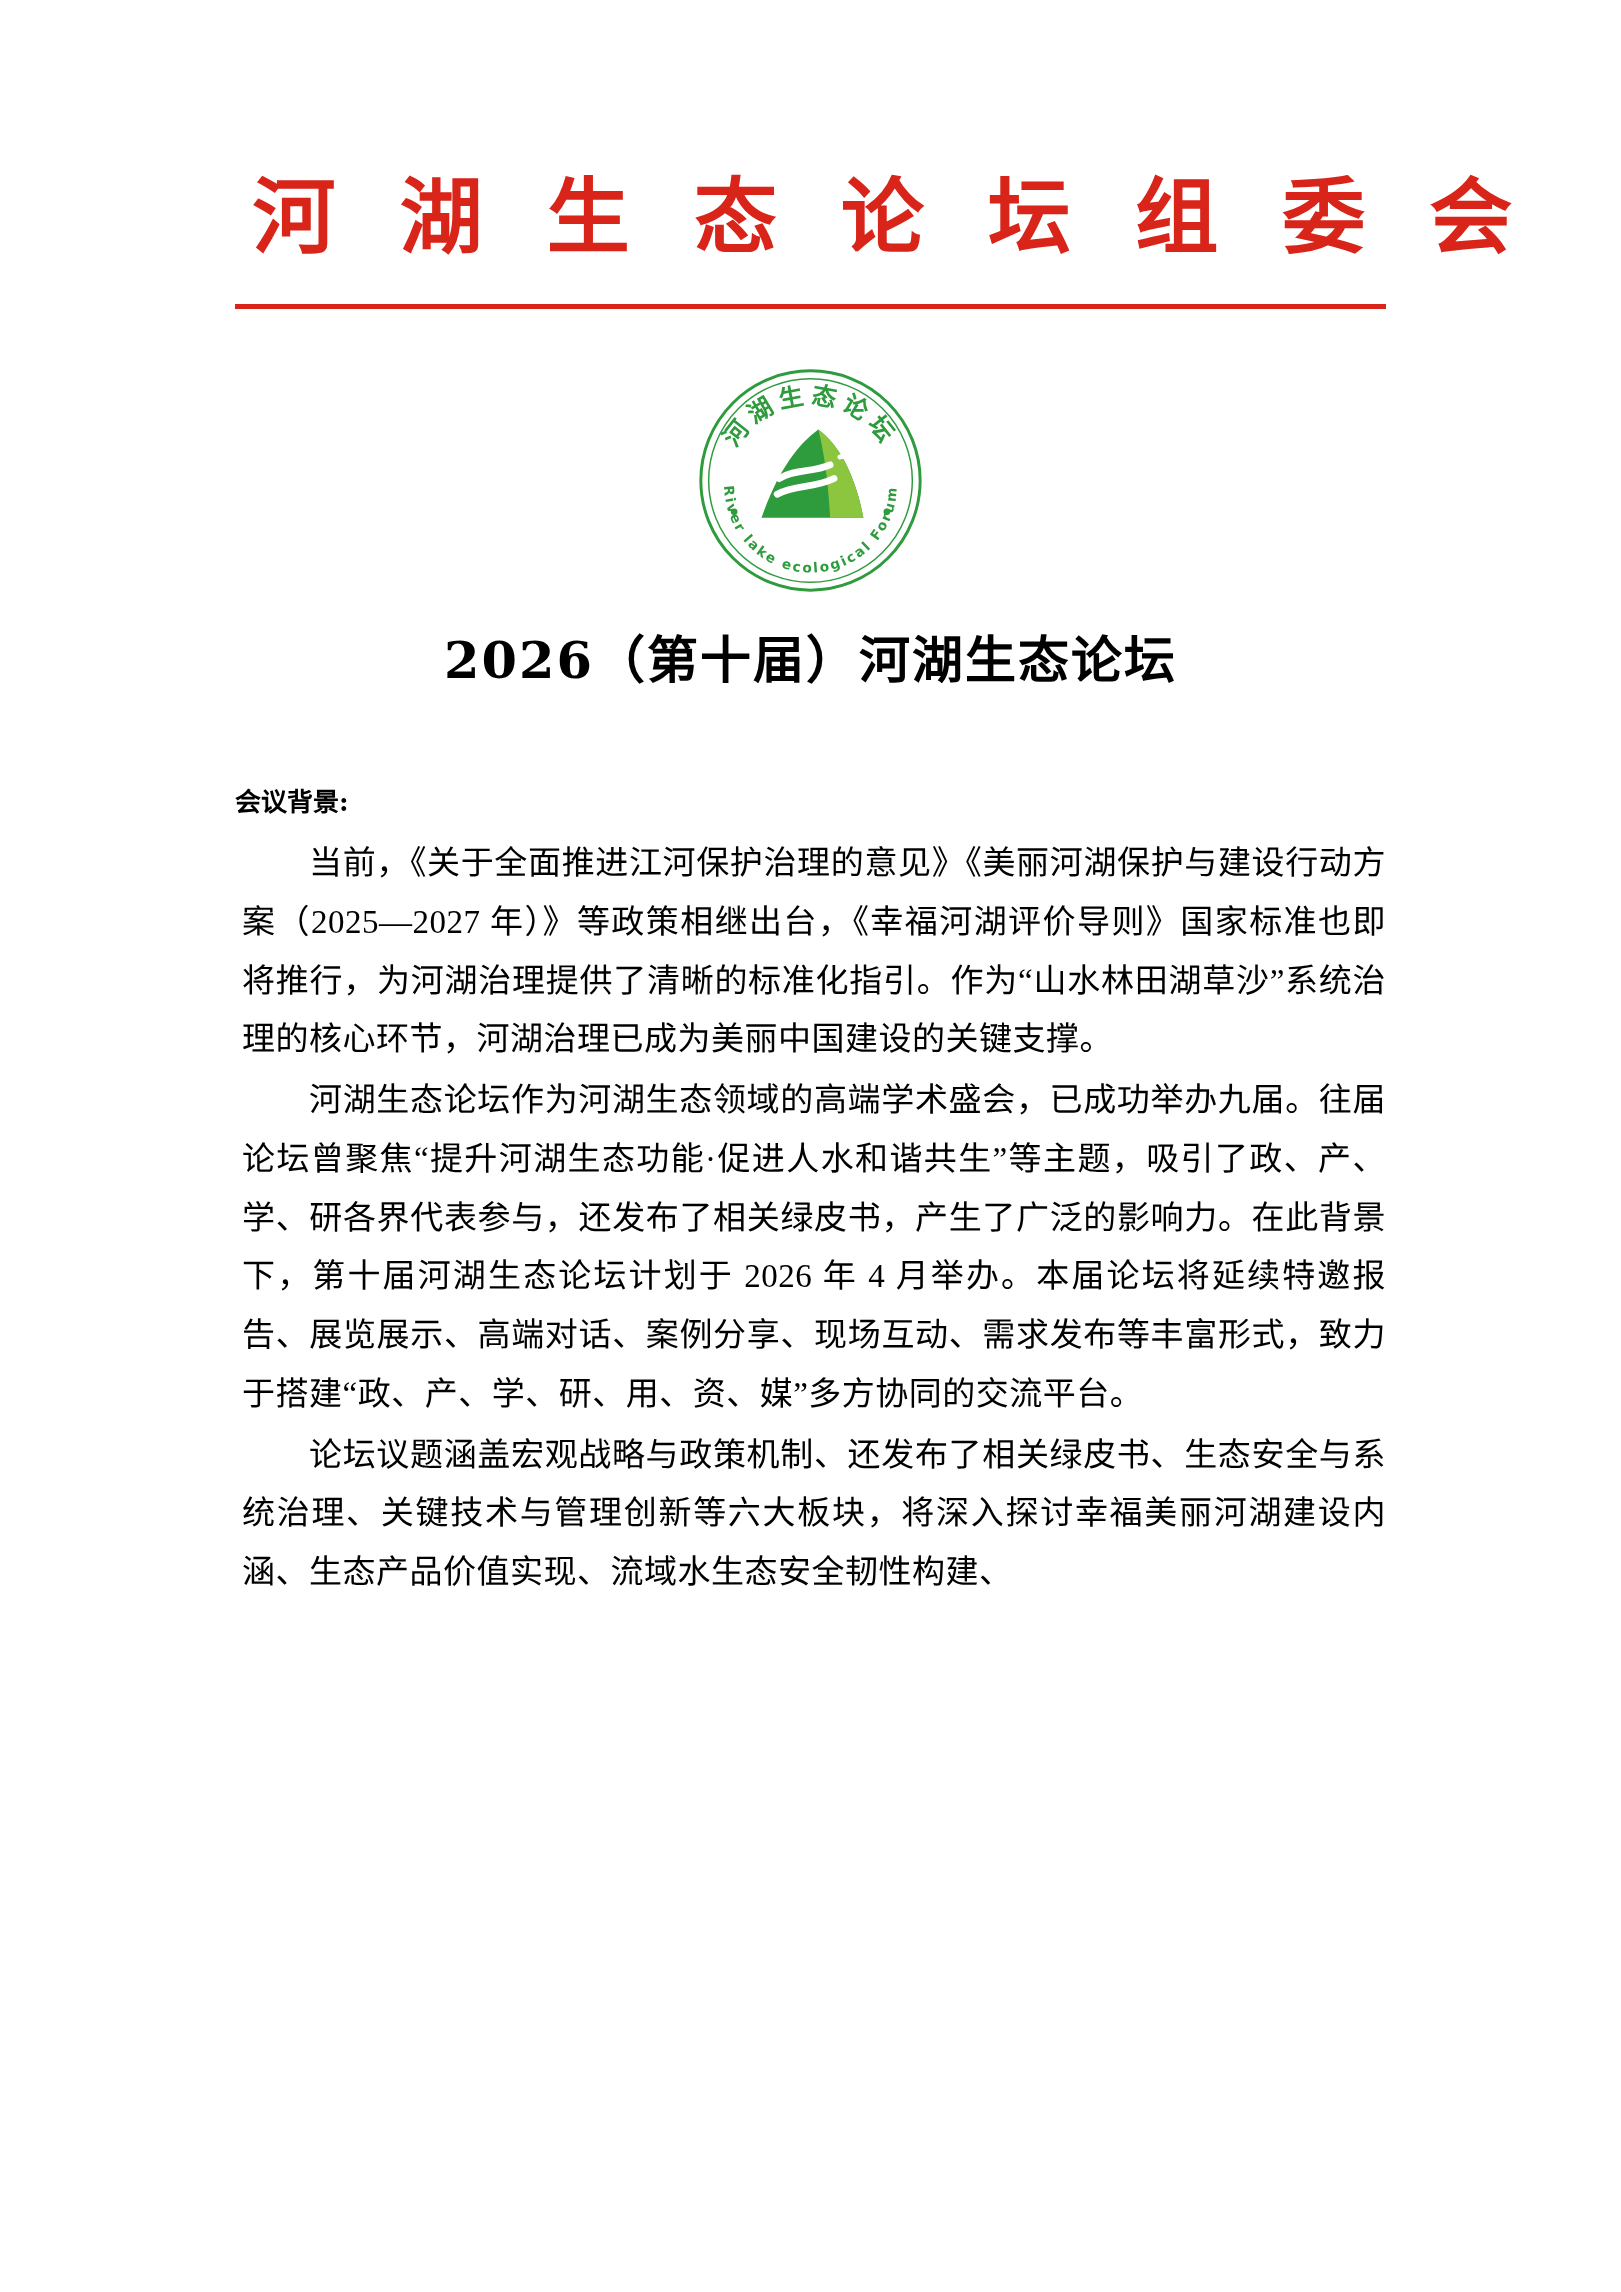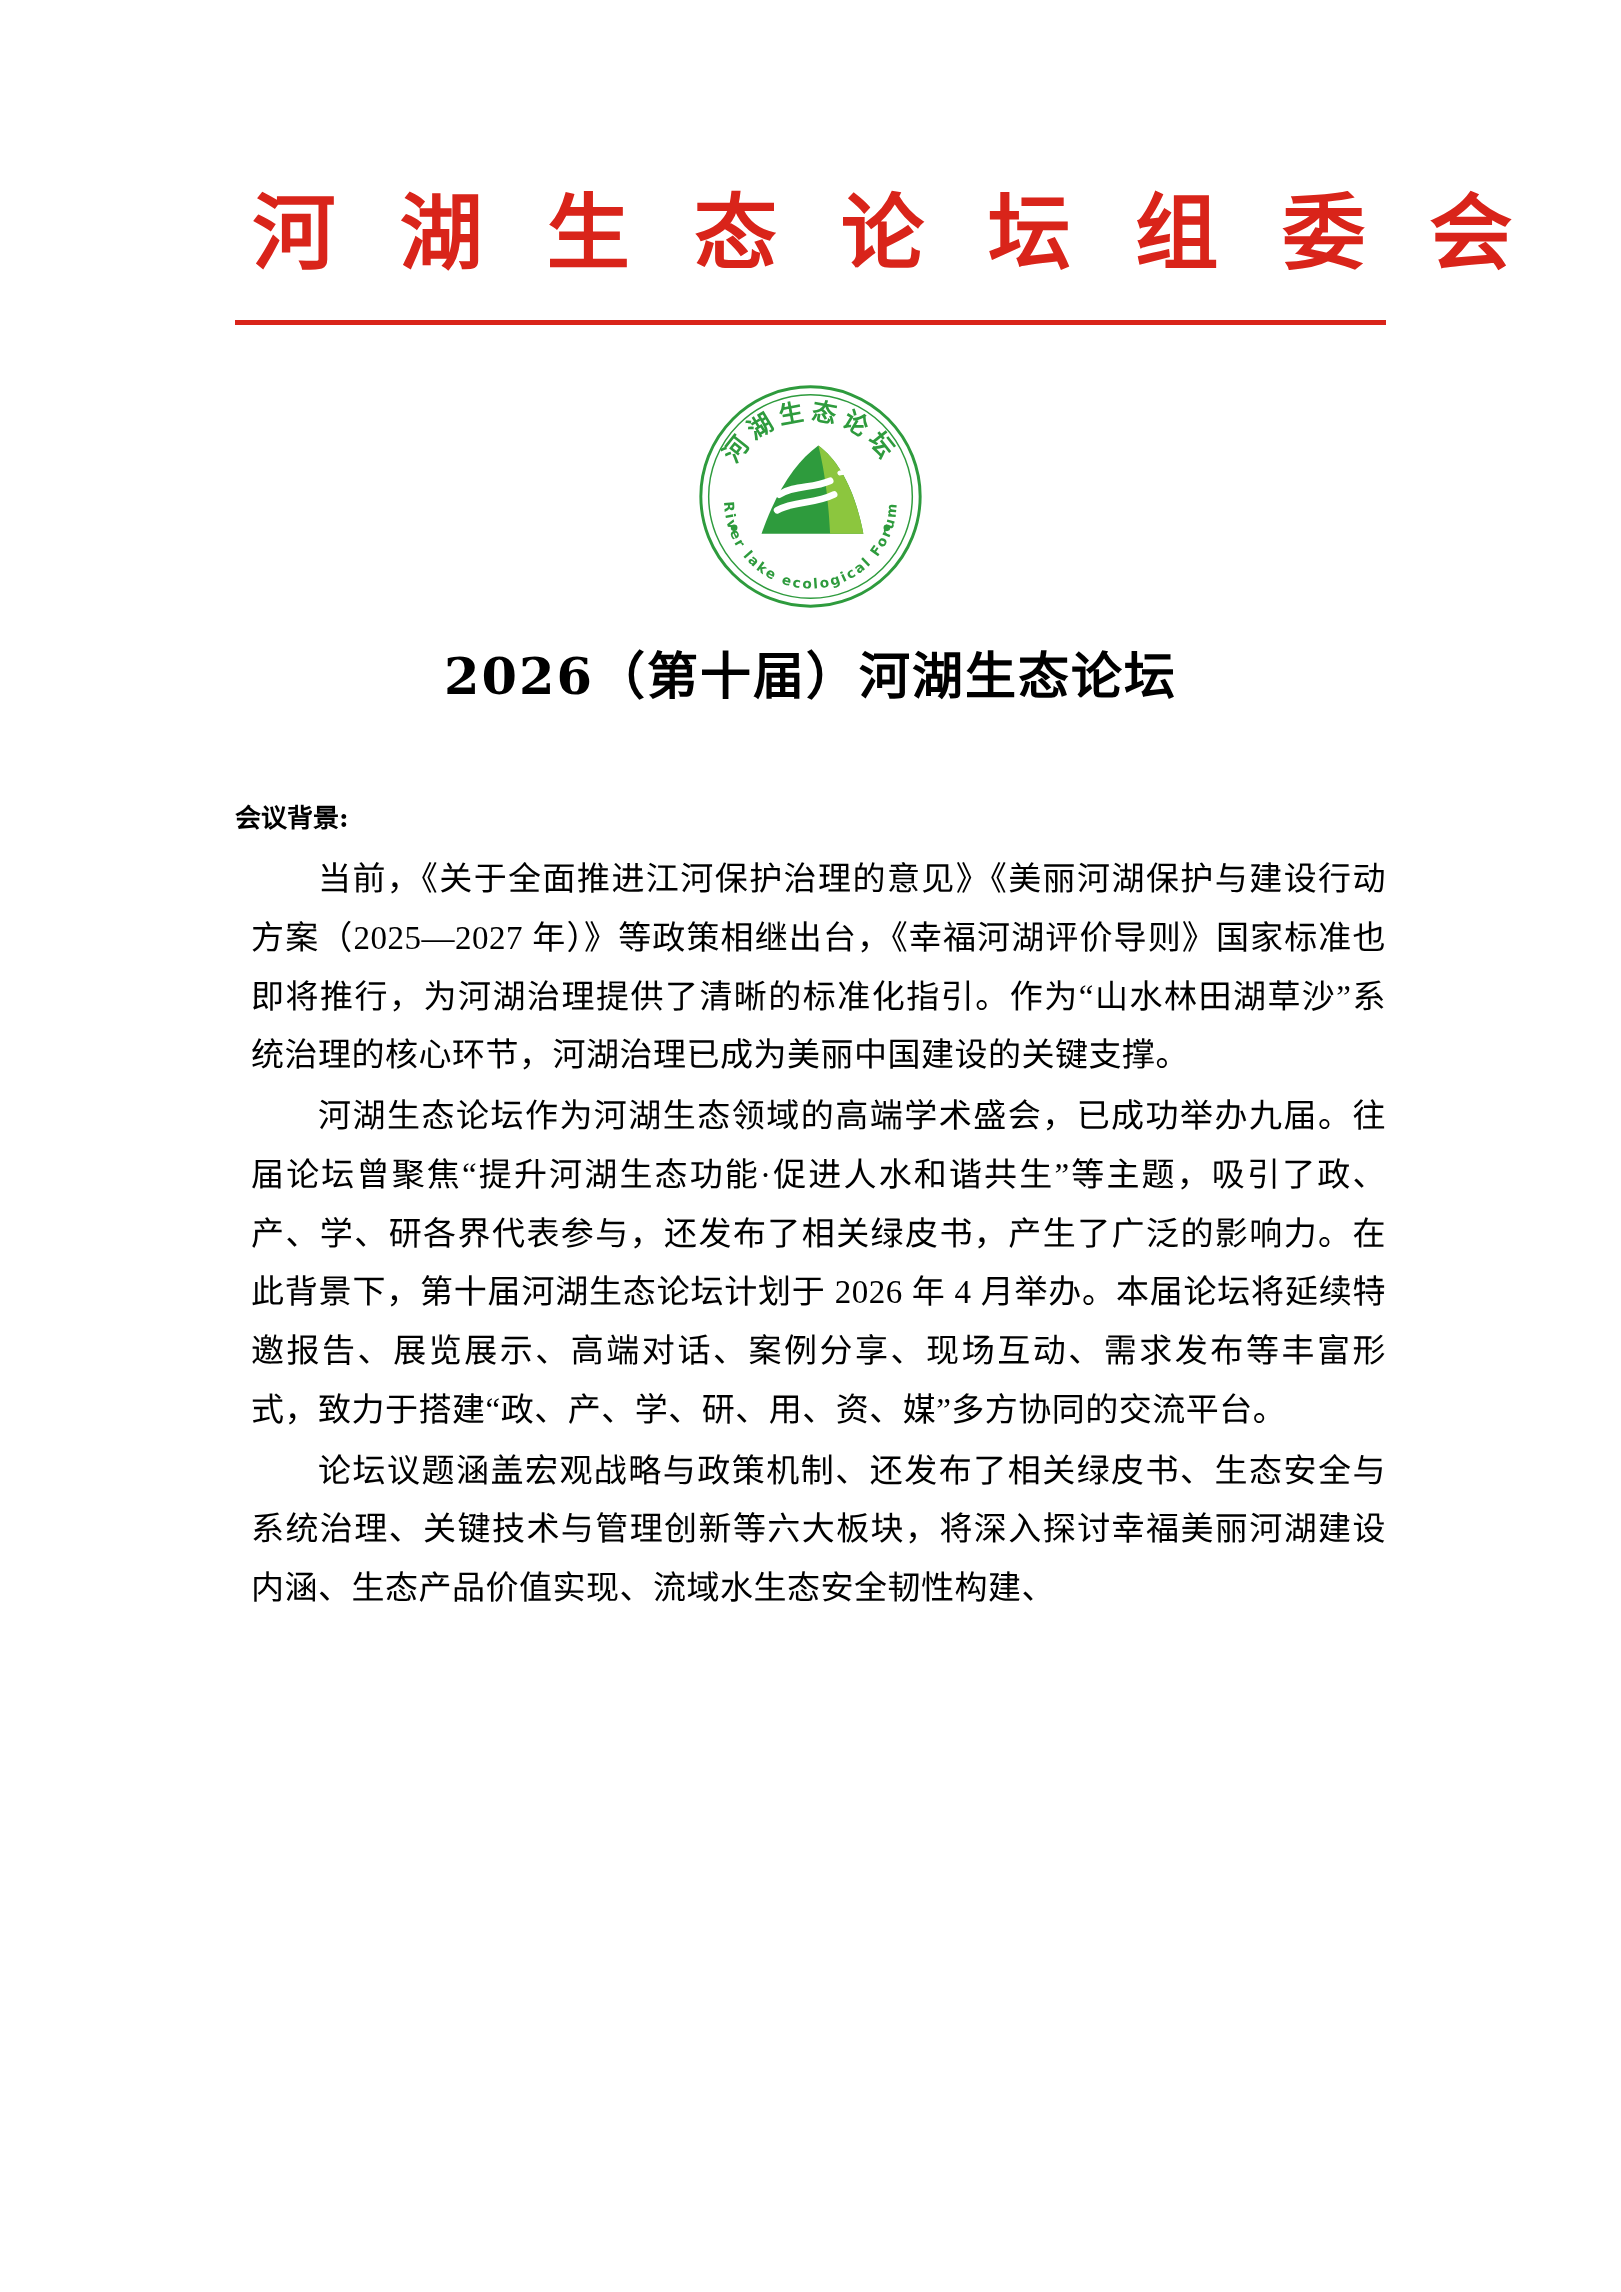--- a/index.html
+++ b/index.html
@@ -15,21 +15,21 @@
     color: #000000;
     position: relative;
     overflow: hidden;
   }
 
   .page {
     position: relative;
     width: 1621px;
     height: 2293px;
     box-sizing: border-box;
-    padding: 16px 235px;
+    padding: 0 235px;
   }
 
   
   .letterhead {
     padding-top: 172px;
     text-align: center;
   }
   .letterhead-title {
     color: #d9241a;
     font-family: "DejaVu Sans", "Liberation Sans", sans-serif;
@@ -78,21 +78,21 @@
   .section-heading {
     font-family: "DejaVu Serif", "Liberation Serif", serif;
     font-weight: 700;
     font-size: 26px;
     line-height: 1.5;
     margin-bottom: 11.8px;
   }
   p.para {
     font-size: 33px;
     line-height: 1.78;
-    margin: 0 0 2px 16px;
+    margin: 0 0 2px 7px;
     text-indent: 67px;
     text-align: justify;
     text-justify: inter-ideograph;
     letter-spacing: 0.5px;
   }
 </style>
 </head>
 <body>
 
 <div class="page">

